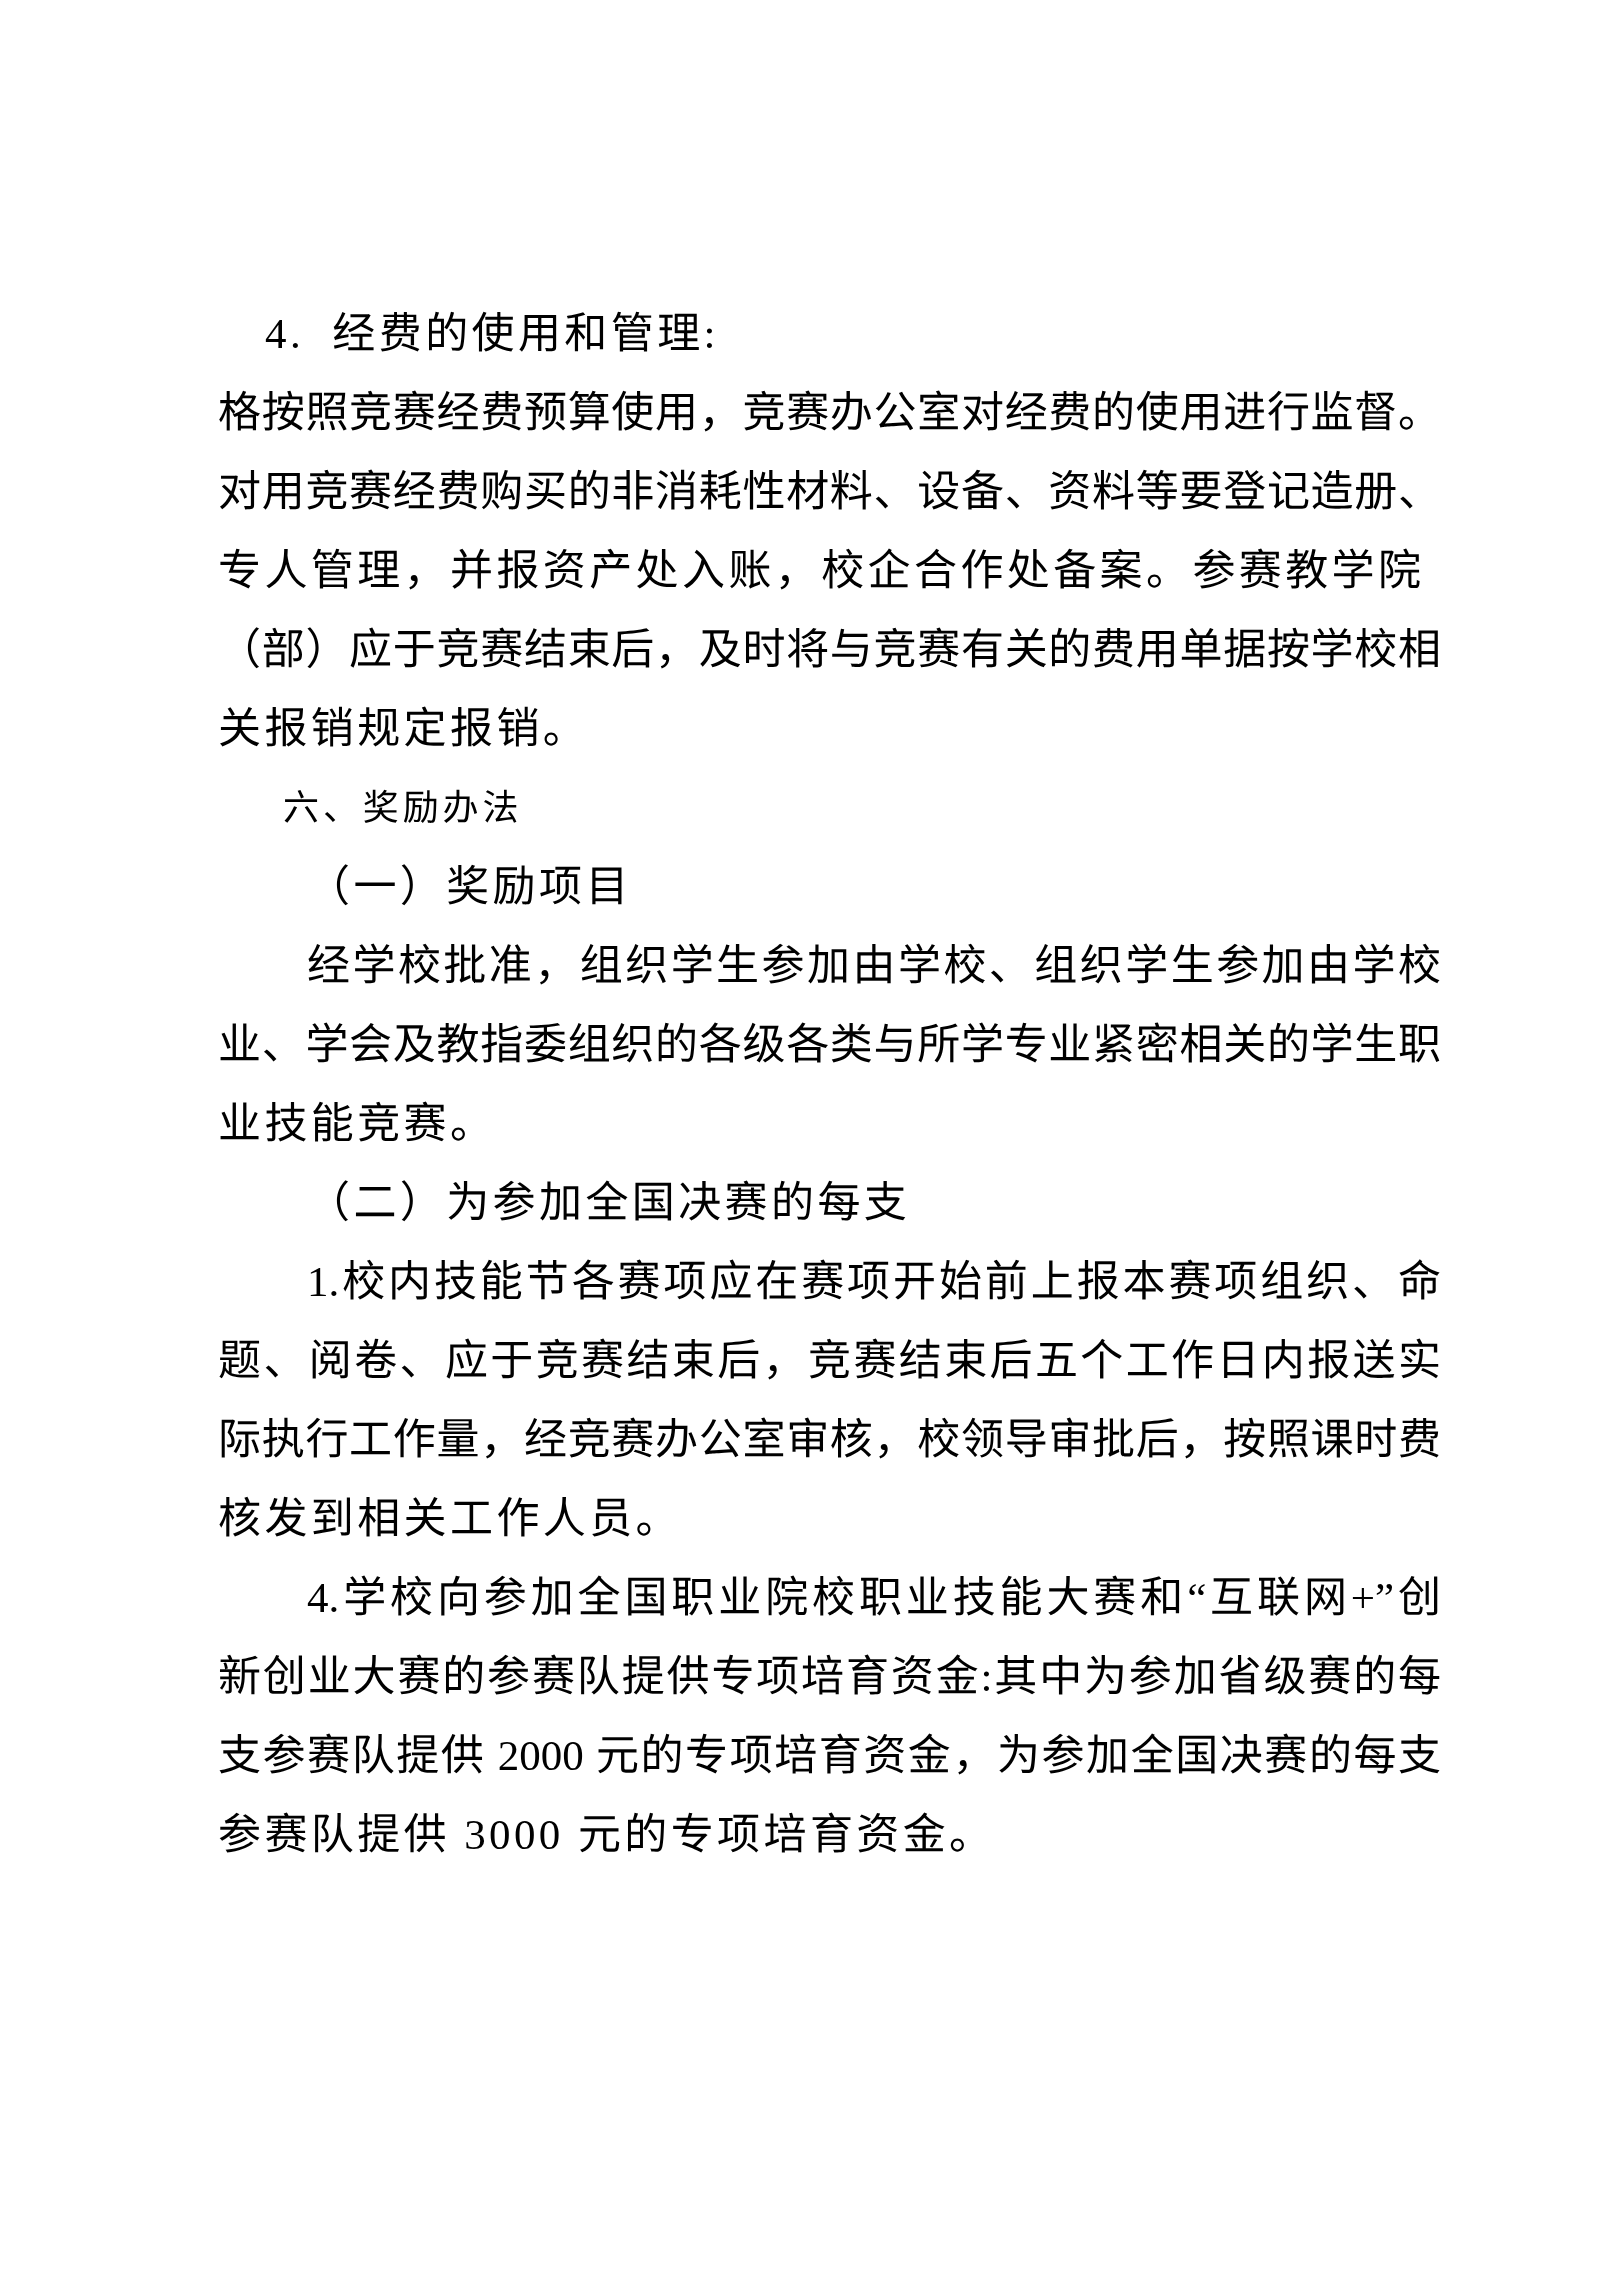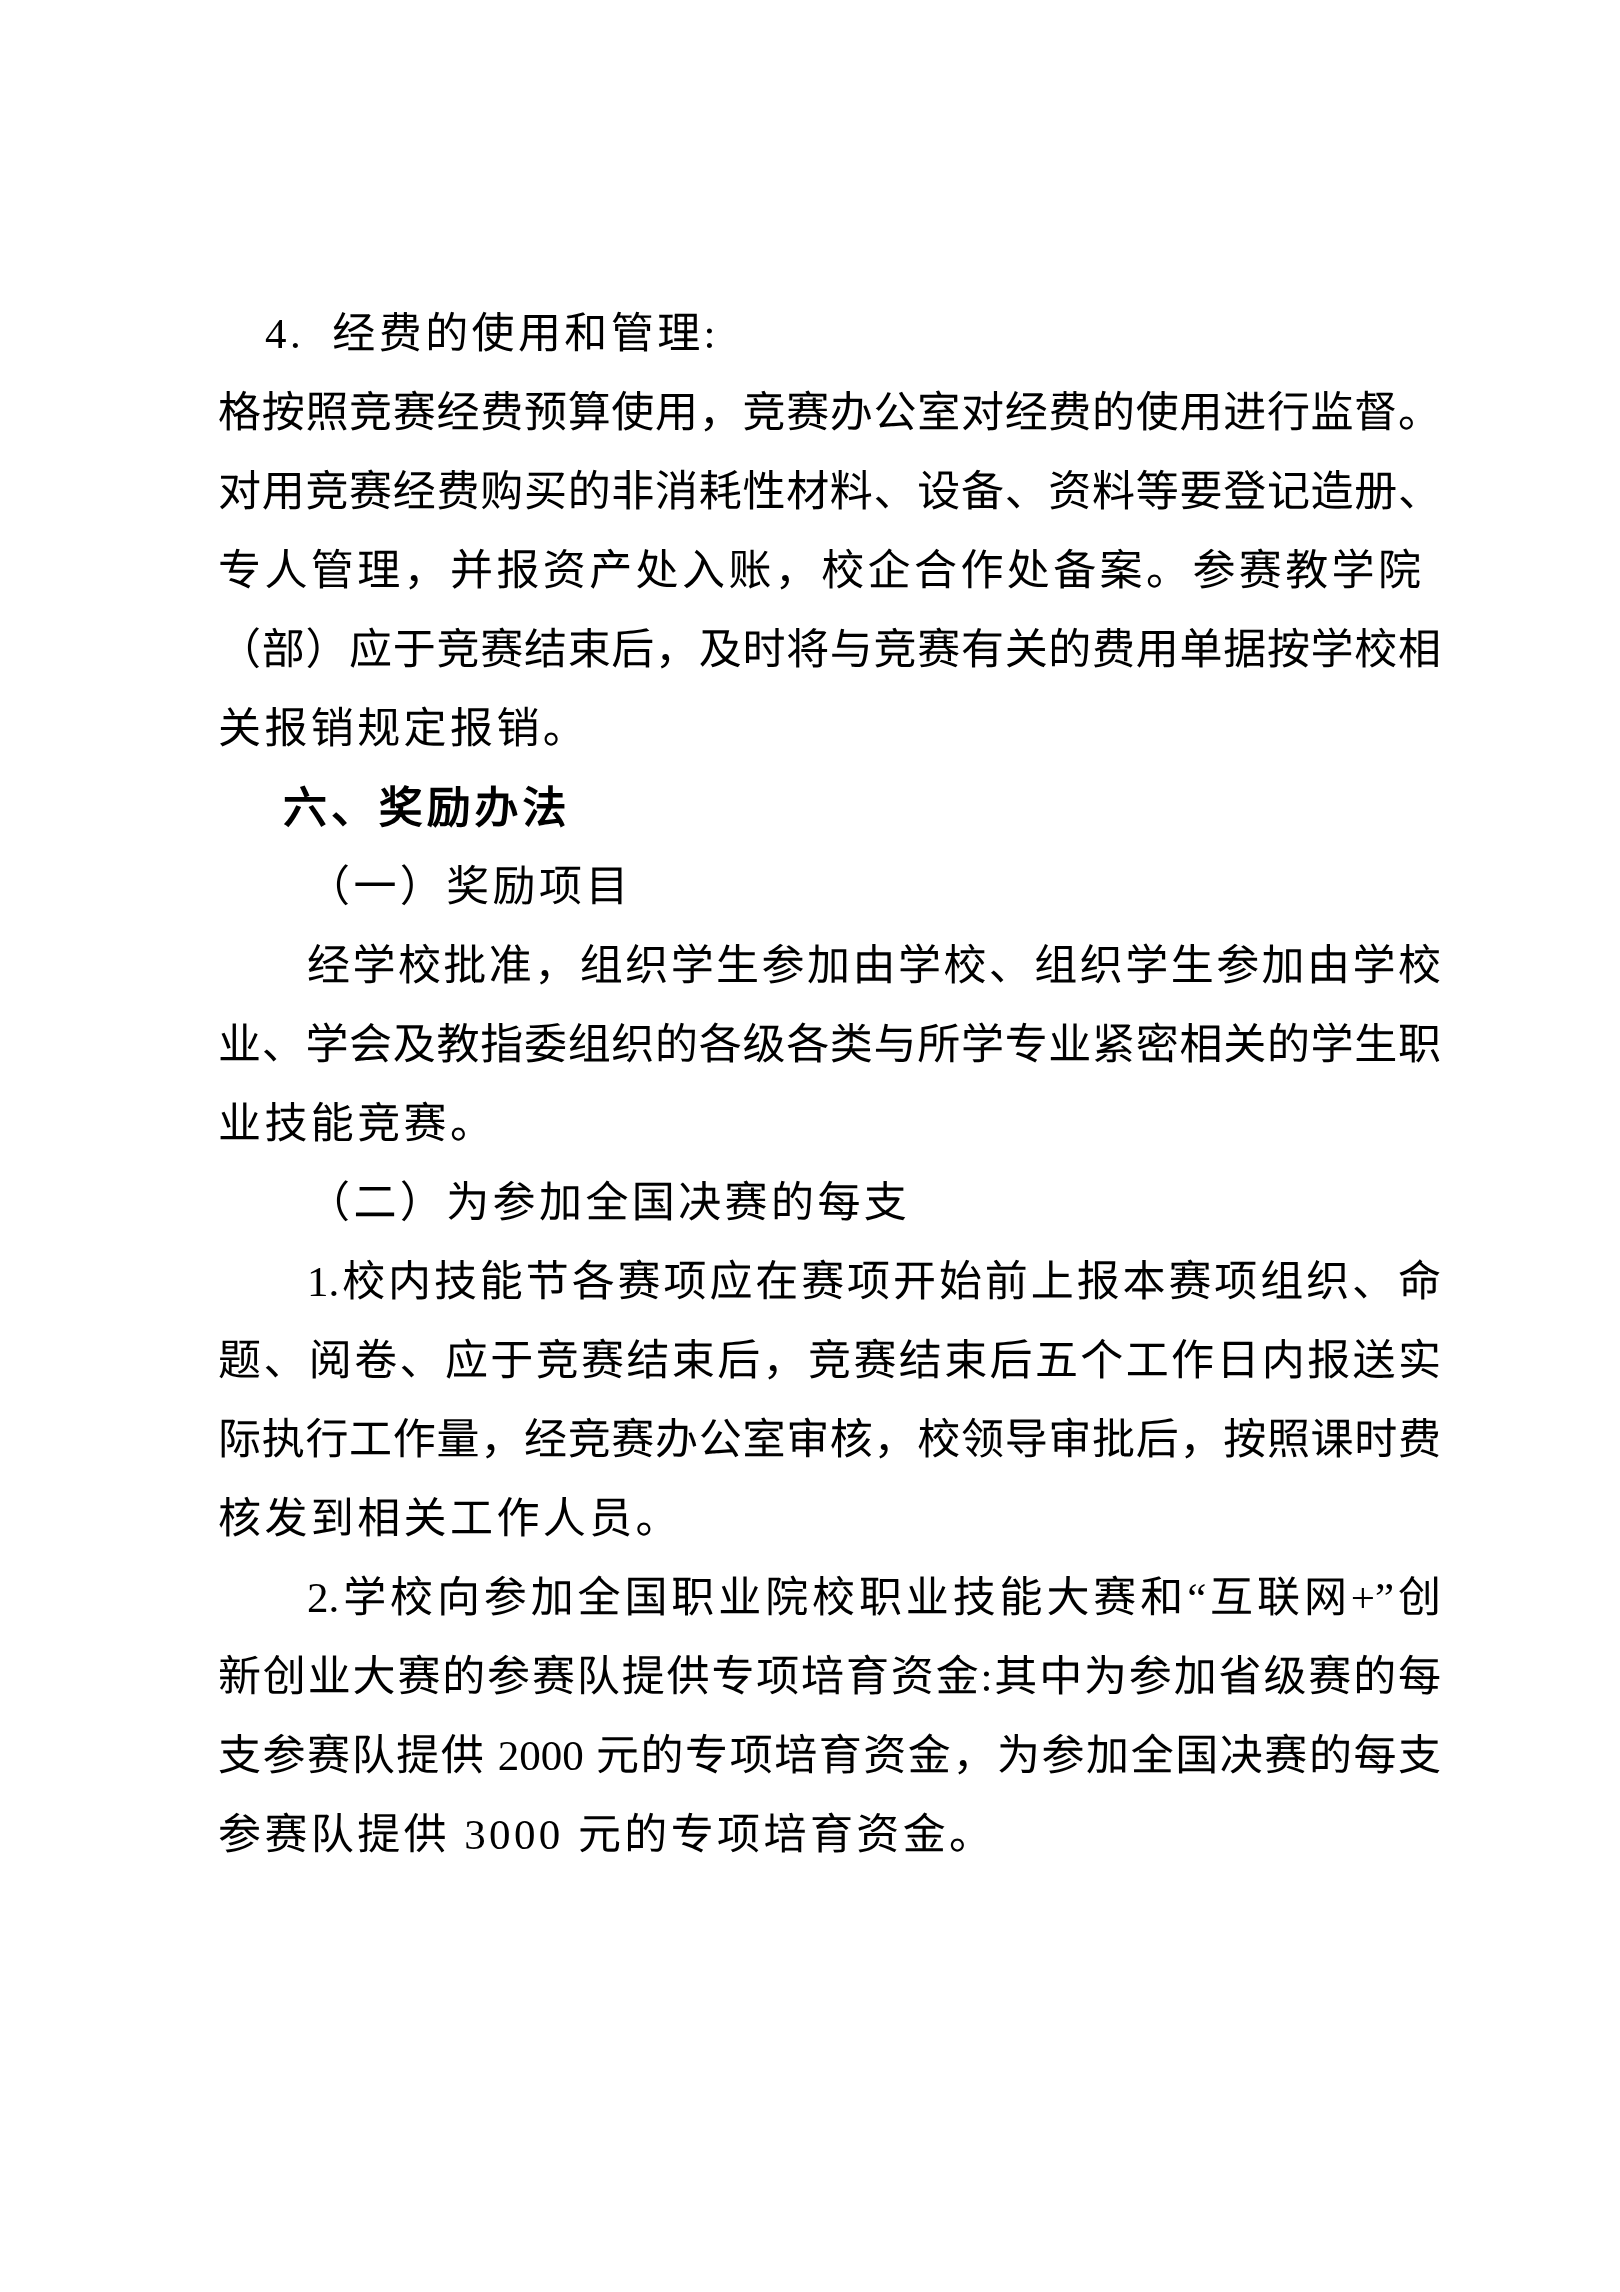--- a/index.html
+++ b/index.html
@@ -37,22 +37,22 @@
     text-align-last: justify;
   }
   
   .ind { padding-left: 89px; }
   
   .ind4 { padding-left: 47px; }
   
   .head {
     padding-left: 65px;
     font-family: "Liberation Sans", "DejaVu Sans", sans-serif;
-    font-weight: 700;
-    font-size: 44px;
+    font-weight: 400;
+    font-size: 36px;
     letter-spacing: 3.9px;
   }
   .page-number {
     position: absolute;
     left: 1362px;
     top: 2125px;
     font-size: 30px;
     letter-spacing: 1px;
     color: #000000;
     font-family: "Liberation Serif", "DejaVu Serif", serif;
@@ -72,20 +72,20 @@
     <div class="line head">六、奖励办法</div>
     <div class="line ind">（一）奖励项目</div>
     <div class="line ind j">经学校批准，组织学生参加由学校、组织学生参加由学校</div>
     <div class="line j">业、学会及教指委组织的各级各类与所学专业紧密相关的学生职</div>
     <div class="line">业技能竞赛。</div>
     <div class="line ind">（二）为参加全国决赛的每支</div>
     <div class="line ind j">1.校内技能节各赛项应在赛项开始前上报本赛项组织、命</div>
     <div class="line j">题、阅卷、应于竞赛结束后，竞赛结束后五个工作日内报送实</div>
     <div class="line j">际执行工作量，经竞赛办公室审核，校领导审批后，按照课时费</div>
     <div class="line">核发到相关工作人员。</div>
-    <div class="line ind j">2.学校向参加全国职业院校职业技能大赛和“互联网+”创</div>
+    <div class="line ind j">4.学校向参加全国职业院校职业技能大赛和“互联网+”创</div>
     <div class="line j">新创业大赛的参赛队提供专项培育资金:其中为参加省级赛的每</div>
     <div class="line j">支参赛队提供 2000 元的专项培育资金，为参加全国决赛的每支</div>
     <div class="line">参赛队提供 3000 元的专项培育资金。</div>
   </div>
   <div class="page-number">-5-</div>
 </div>
 
 
 </body></html>

